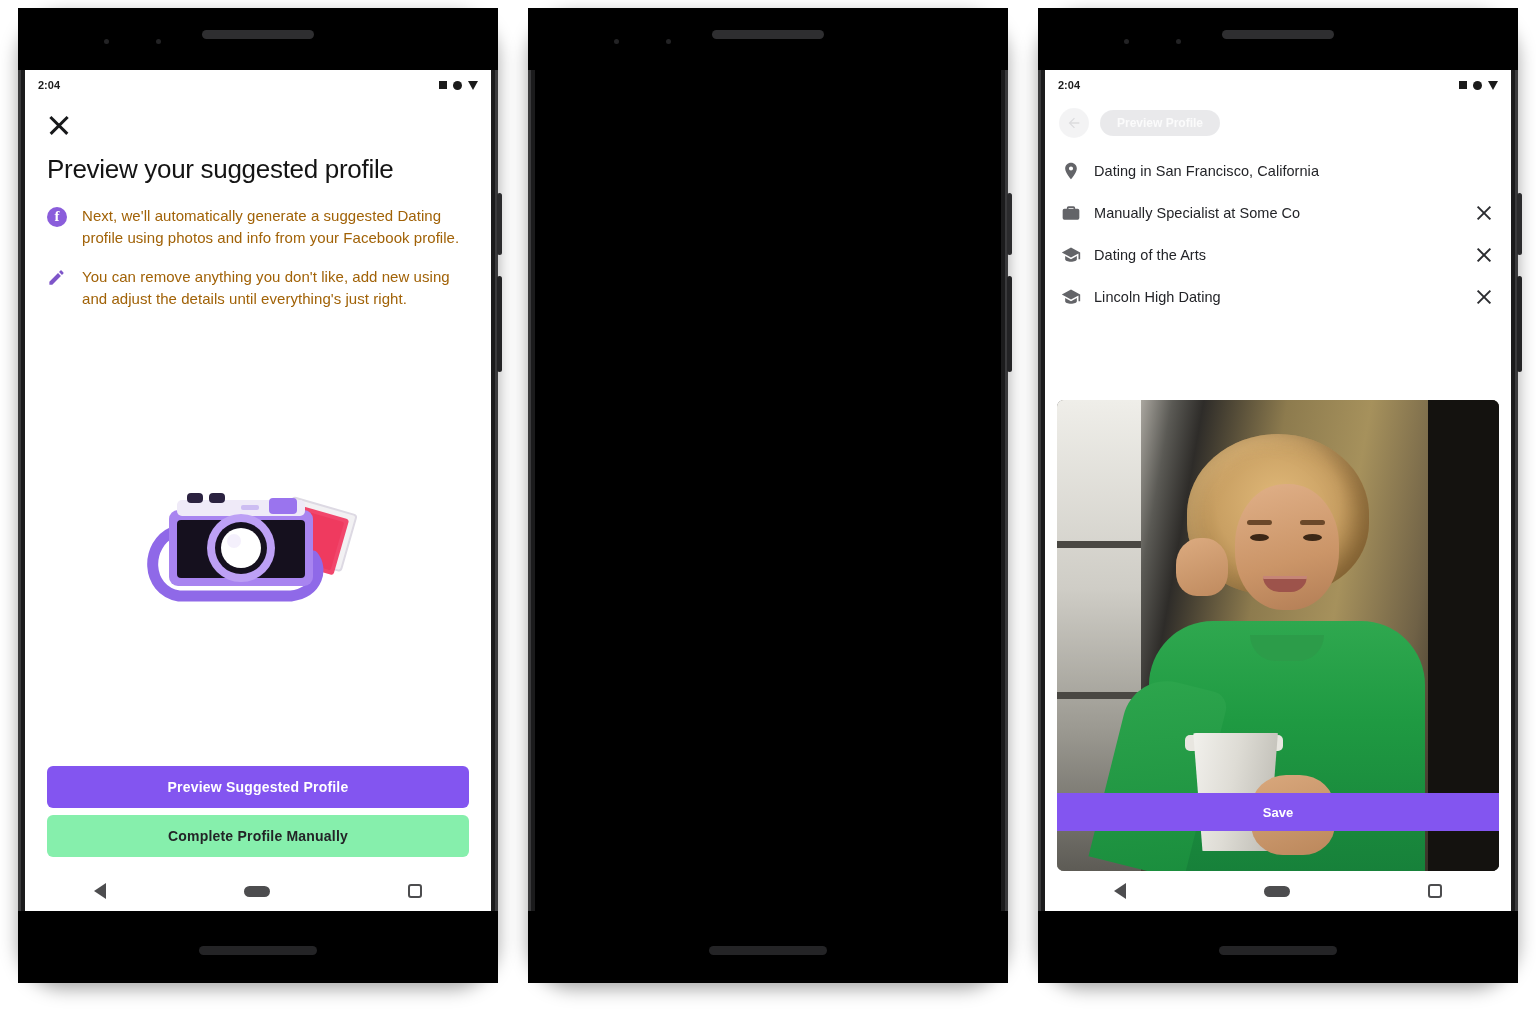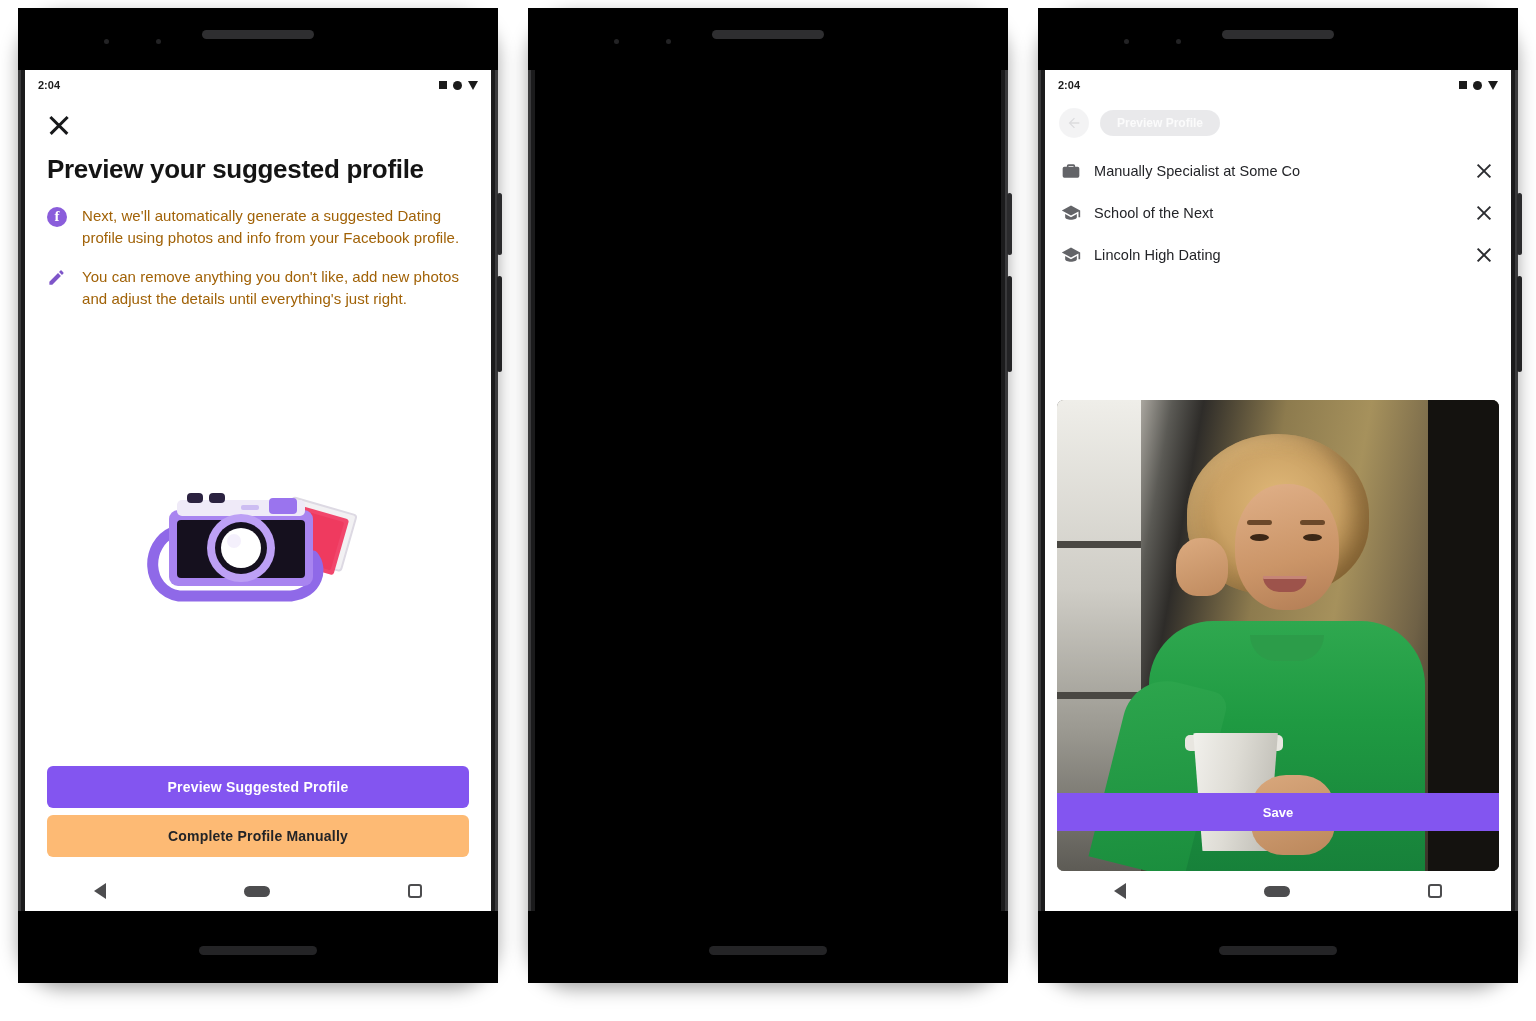--- a/index.html
+++ b/index.html
@@ -118,21 +118,21 @@
     margin: 10px 0 6px -3px;
     position: relative;
   }
   .close-x::before, .close-x::after {
     content: ""; position: absolute; left: 3px; top: 14px;
     width: 24px; height: 2.6px; background: #17181a;
   }
   .close-x::before { transform: rotate(45deg); }
   .close-x::after { transform: rotate(-45deg); }
   .p1-title {
-    font-size: 26px; font-weight: bold; color: #141414;
+    font-size: 26px; font-weight: normal; color: #141414;
     line-height: 1.18; letter-spacing: -.3px;
     margin: 8px 0 20px 0;
   }
   .bullet-row { display: flex; gap: 13px; margin-bottom: 17px; align-items: flex-start; }
   .bullet-icon { flex: 0 0 22px; width: 22px; height: 22px; margin-top: 2px; position: relative; }
   .fb-dot {
     width: 20px; height: 20px; border-radius: 50%;
     background: #8a5ddb;
     display: flex; align-items: center; justify-content: center;
     color: #fff; font-size: 15px; font-weight: bold;
@@ -156,21 +156,21 @@
     background: #8355f0; color: #fff;
     border: none; border-radius: 6px;
     font-size: 14px; font-weight: bold;
     font-family: "Liberation Sans", sans-serif;
     cursor: pointer;
     display: flex; align-items: center; justify-content: center;
     letter-spacing: .2px;
   }
   .btn-secondary {
     width: 100%; height: 42px; margin-top: 7px;
-    background: #fdba74; color: #232427;
+    background: #86efac; color: #232427;
     border: none; border-radius: 6px;
     font-size: 14px; font-weight: bold;
     font-family: "Liberation Sans", sans-serif;
     cursor: pointer;
     display: flex; align-items: center; justify-content: center;
     letter-spacing: .2px;
   }
 
   
   .p2-screen { position: relative; }
@@ -333,21 +333,21 @@
           </span>
           <span class="bullet-text">Next, we'll automatically generate a suggested Dating profile using photos and info from your Facebook profile.</span>
         </div>
 
         <div class="bullet-row">
           <span class="bullet-icon">
             <svg class="pencil-ic" viewBox="0 0 24 24" fill="#7e55c9">
               <path d="M3 17.3V21h3.7L17.6 10.1l-3.7-3.7L3 17.3zM20.7 7a1 1 0 0 0 0-1.4l-2.3-2.3a1 1 0 0 0-1.4 0l-1.8 1.8 3.7 3.7L20.7 7z"></path>
             </svg>
           </span>
-          <span class="bullet-text">You can remove anything you don't like, add new photos and adjust the details until everything's just right.</span>
+          <span class="bullet-text">You can remove anything you don't like, add new using and adjust the details until everything's just right.</span>
         </div>
 
         <div class="illus">
           <svg width="230" height="150" viewBox="0 0 230 150">
 
             <g transform="rotate(16 162 64)">
               <rect x="140" y="30" width="66" height="58" rx="3" fill="#f2f1f3" stroke="#ddd9e3" stroke-width="2"></rect>
               <rect x="134" y="36" width="66" height="58" rx="3" fill="#f1466b"></rect>
               <rect x="138" y="40" width="58" height="50" rx="2" fill="#ef3a5f"></rect>
             </g>
@@ -440,39 +440,47 @@
           <span class="ghost-back">
             <svg width="16" height="16" viewBox="0 0 24 24" fill="#8d8e94">
               <path d="M20 11H7.8l5.6-5.6L12 4l-8 8 8 8 1.4-1.4L7.8 13H20z"></path>
             </svg>
           </span>
           <span class="ghost-pill">Preview Profile</span>
         </div>
 
         <div class="info-list">
 
+          <div class="info-row">
+            <span class="info-ic">
+              <svg width="20" height="20" viewBox="0 0 24 24" fill="#636468">
+                <path d="M12 2C8.1 2 5 5.1 5 9c0 5.2 7 13 7 13s7-7.8 7-13c0-3.9-3.1-7-7-7zm0 9.5A2.5 2.5 0 1 1 12 6.5a2.5 2.5 0 0 1 0 5z"></path>
+              </svg>
+            </span>
+            <span class="info-lb">Dating in San Francisco, California</span>
+          </div>
 
 
           <div class="info-row">
             <span class="info-ic">
               <svg width="20" height="20" viewBox="0 0 24 24" fill="#636468">
                 <path d="M9 4h6a2 2 0 0 1 2 2v1h3a2 2 0 0 1 2 2v9a2 2 0 0 1-2 2H4a2 2 0 0 1-2-2V9a2 2 0 0 1 2-2h3V6a2 2 0 0 1 2-2zm0 3h6V6H9z"></path>
               </svg>
             </span>
             <span class="info-lb">Manually Specialist at Some Co</span>
             <span class="info-x"></span>
           </div>
 
           <div class="info-row">
             <span class="info-ic">
               <svg width="20" height="20" viewBox="0 0 24 24" fill="#636468">
                 <path d="M12 3 1 9l11 6 9-4.9V17h2V9zM5 13.2V17c0 1.7 3.1 3 7 3s7-1.3 7-3v-3.8l-7 3.8z"></path>
               </svg>
             </span>
-            <span class="info-lb">School of the Next</span>
+            <span class="info-lb">Dating of the Arts</span>
             <span class="info-x"></span>
           </div>
 
           <div class="info-row">
             <span class="info-ic">
               <svg width="20" height="20" viewBox="0 0 24 24" fill="#636468">
                 <path d="M12 3 1 9l11 6 9-4.9V17h2V9zM5 13.2V17c0 1.7 3.1 3 7 3s7-1.3 7-3v-3.8l-7 3.8z"></path>
               </svg>
             </span>
             <span class="info-lb">Lincoln High Dating</span>

